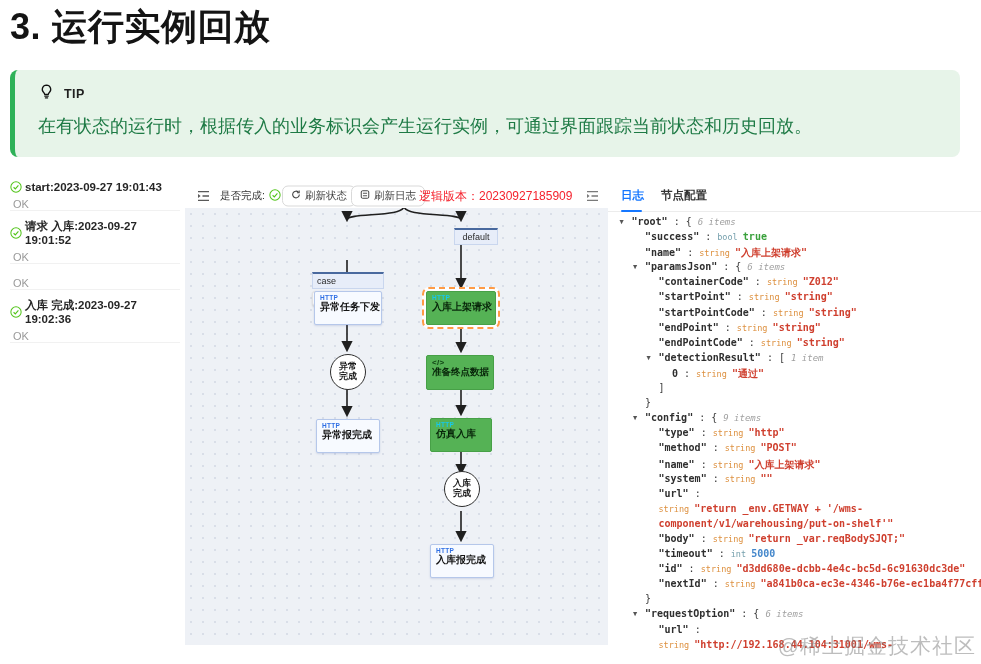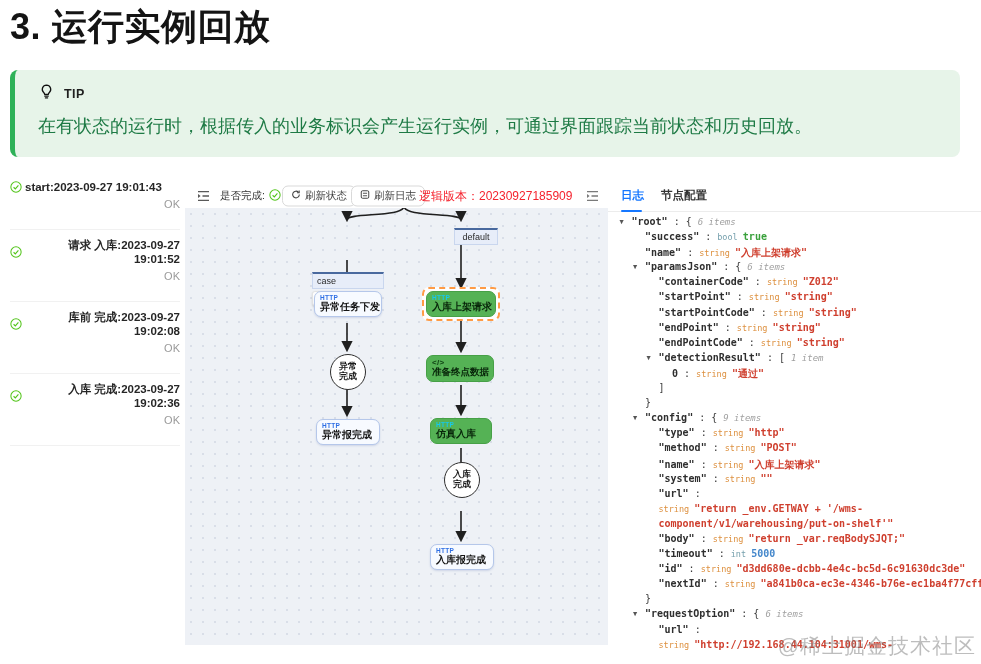--- a/index.html
+++ b/index.html
@@ -14,21 +14,21 @@
        background:#e7f4e9;border-left:5px solid #2eb158;border-radius:8px;padding:13px 20px 10px 23px;}
   .tip-head{display:flex;align-items:center;gap:9px;}
   .tip-label{font-size:12.5px;font-weight:800;color:#1f1f1f;letter-spacing:.4px;}
   .tip-text{margin:10px 0 0 0;font-size:18px;color:#1e7a45;}
 
   
   .shot{position:absolute;left:0;top:170px;width:981px;height:494px;}
 
   
   .timeline{position:absolute;left:10px;top:8px;width:170px;}
-  .tl-item{padding:3px 0 19px 0;border-bottom:1px solid #f1f1f1;margin-bottom:5px;text-align:right;}
+  .tl-item{padding:3px 0 0 0;border-bottom:1px solid #f1f1f1;margin-bottom:5px;}
   .tl-title{display:flex;align-items:center;gap:3px;font-size:11.5px;font-weight:700;color:#262626;}
   .tl-check{display:inline-flex;flex:none;}
   .tl-status{margin:5px 0 0 3px;font-size:11px;color:#9a9a9a;}
 
   
   .toolbar{position:absolute;left:185px;top:13px;width:423px;height:25px;font-size:10.5px;color:#333;}
   .tb-abs{position:absolute;top:50%;transform:translateY(-50%);display:inline-flex;align-items:center;gap:4px;}
   .tb-btn{border:1px solid #d9d9d9;border-radius:6px;background:#fff;height:21px;padding:0 8px;
           display:inline-flex;align-items:center;gap:4px;font-size:10.5px;color:#404040;cursor:pointer;}
   .tb-version{color:#f5222d;font-size:12px;white-space:nowrap;}
@@ -38,21 +38,21 @@
           background-image:radial-gradient(circle,#d9dee8 1px,rgba(0,0,0,0) 1px);background-size:12px 12px;overflow:hidden;}
   .edges{position:absolute;left:0;top:0;}
 
   .fbranch{position:absolute;box-sizing:border-box;}
   .fb-head{background:#e7edf9;border:1px solid #c9d6ee;border-top:2px solid #49699e;
            font-size:9px;color:#2b2b2b;padding:2px 4px;}
   .fb-head.center{text-align:center;}
   .fb-input{width:54px;height:12px;margin-top:2px;background:#fff;border:1px solid #e3e3e3;border-radius:3px;
             box-shadow:0 1px 2px rgba(0,0,0,.15);font-size:9px;color:#333;padding:1px 0 0 4px;}
 
-  .fnode{position:absolute;box-sizing:border-box;border-radius:7px;padding:2px 5px 3px 5px;line-height:1.15;}
+  .fnode{position:absolute;box-sizing:border-box;border-radius:2px;padding:2px 5px 11px 5px;line-height:1.15;}
   .fnode.light{background:#f7faff;border:1px solid #b5c7ea;box-shadow:0 1px 2px rgba(60,90,160,.18);}
   .fnode.green{background:#55b255;border:1px solid #47a047;}
   .ntag{display:block;font-size:6.5px;font-weight:800;letter-spacing:.3px;}
   .ntag.blue{color:#2f6fe4;} .ntag.cyan{color:#17c8ea;} .ntag.code{color:#0d3f12;font-size:8px;font-weight:800;}
   .nlabel{display:block;font-size:10px;font-weight:700;color:#141414;white-space:nowrap;}
   .green .nlabel{color:#08260a;}
   .sel{position:absolute;border:2px dashed #ff9b45;border-radius:7px;padding:2px;background:#fefefe;}
   .sel .fnode{position:relative;left:0;top:0;}
 
   .fcircle{position:absolute;width:34px;height:34px;border-radius:50%;background:#fff;border:1.6px solid #2e2e2e;
@@ -124,29 +124,20 @@
               <svg viewBox="0 0 14 14" width="12" height="12">
                 <circle cx="7" cy="7" r="6" fill="none" stroke="#52c41a" stroke-width="1.2"></circle>
                 <path d="M4.2 7.3l2 2 3.6-4.2" fill="none" stroke="#52c41a" stroke-width="1.3"></path>
               </svg>
             </span>
             <span class="tl-text">请求 入库:2023-09-27 19:01:52</span>
           </div>
           <div class="tl-status">OK</div>
         </div>
         <div class="tl-item">
-          <div class="tl-title">
-            <span class="tl-check">
-              <svg viewBox="0 0 14 14" width="12" height="12">
-                <circle cx="7" cy="7" r="6" fill="none" stroke="#52c41a" stroke-width="1.2"></circle>
-                <path d="M4.2 7.3l2 2 3.6-4.2" fill="none" stroke="#52c41a" stroke-width="1.3"></path>
-              </svg>
-            </span>
-            <span class="tl-text">库前 完成:2023-09-27 19:02:08</span>
-          </div>
           <div class="tl-status">OK</div>
         </div>
         <div class="tl-item">
           <div class="tl-title">
             <span class="tl-check">
               <svg viewBox="0 0 14 14" width="12" height="12">
                 <circle cx="7" cy="7" r="6" fill="none" stroke="#52c41a" stroke-width="1.2"></circle>
                 <path d="M4.2 7.3l2 2 3.6-4.2" fill="none" stroke="#52c41a" stroke-width="1.3"></path>
               </svg>
             </span>
@@ -252,21 +243,21 @@
       <div class="fnode green" style="left:241px;top:147px;width:68px;">
         <span class="ntag code">&lt;/&gt;</span>
         <span class="nlabel" style="font-size:9.5px;">准备终点数据</span>
       </div>
 
       <div class="fnode green" style="left:245px;top:210px;width:62px;">
         <span class="ntag cyan">HTTP</span>
         <span class="nlabel">仿真入库</span>
       </div>
 
-      <div class="fcircle" style="left:259px;top:254px;">
+      <div class="fcircle" style="left:259px;top:263px;">
         <span>入库完成</span>
       </div>
 
       <div class="fnode light" style="left:245px;top:336px;width:64px;">
         <span class="ntag blue">HTTP</span>
         <span class="nlabel">入库报完成</span>
       </div>
     </div>
 
     <div class="panel">

